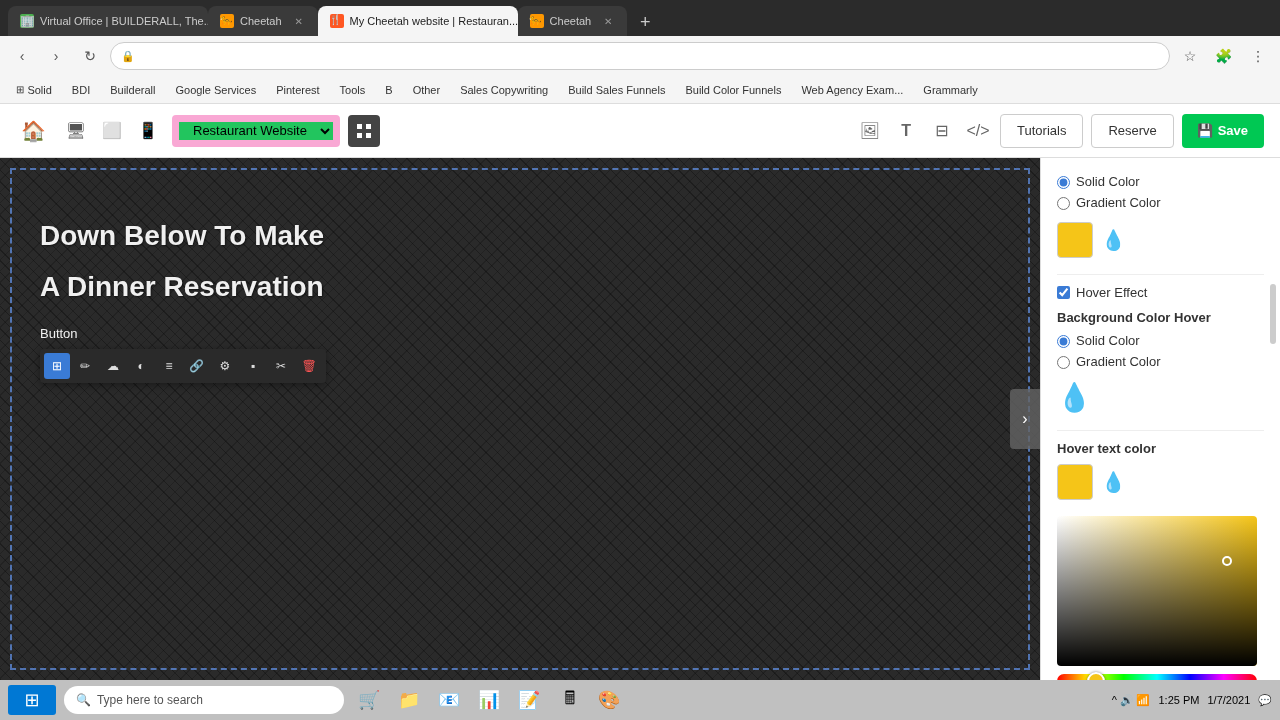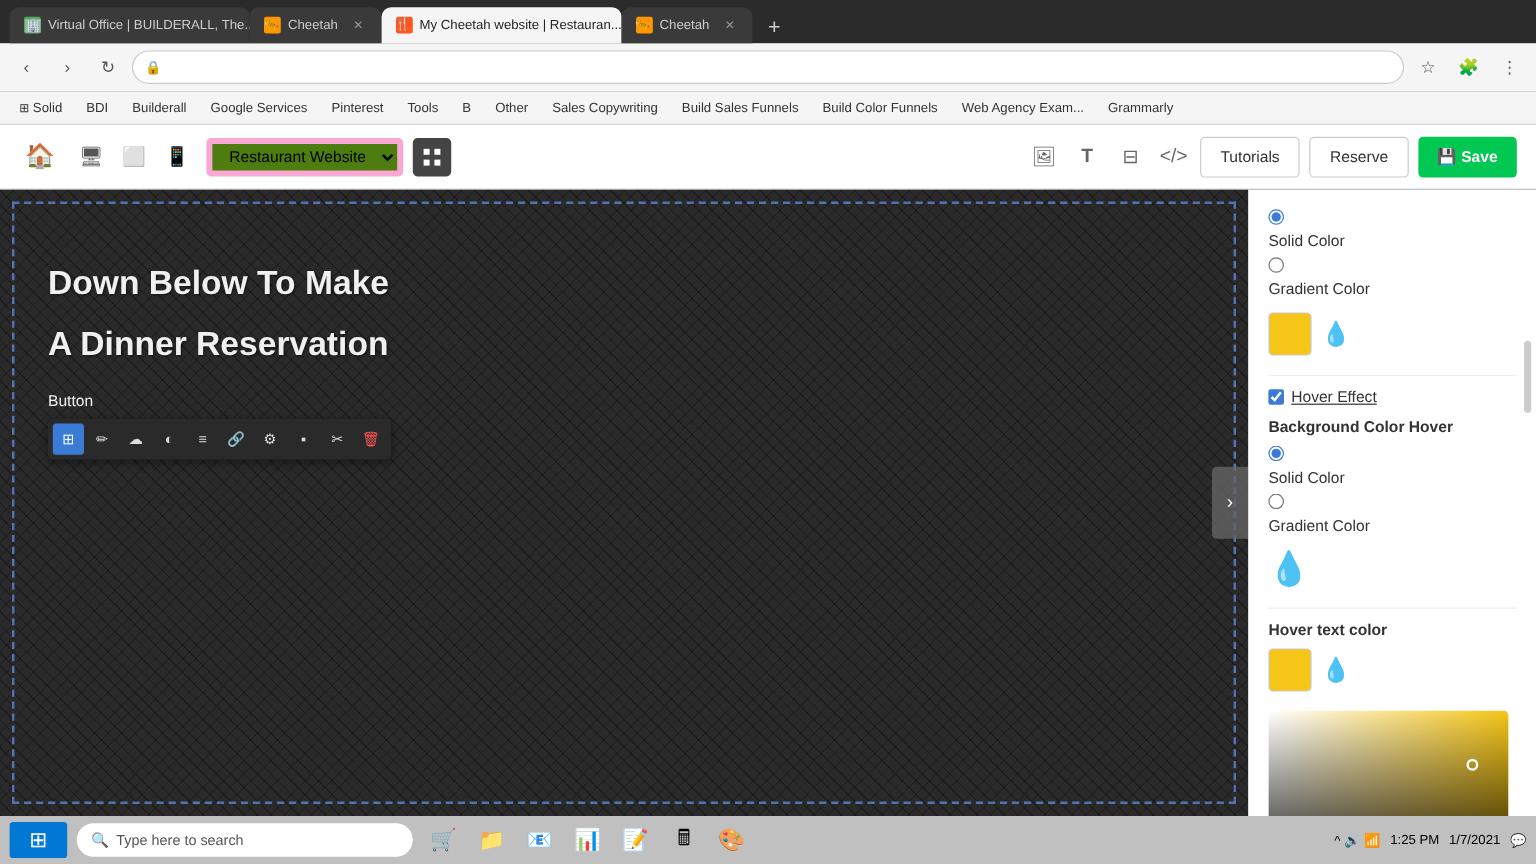--- a/index.html
+++ b/index.html
@@ -34,21 +34,21 @@
     .bookmarks-bar { height: 28px; background: #f5f5f5; border-bottom: 1px solid #ddd; display: flex; align-items: center; padding: 0 8px; gap: 4px; overflow: hidden; }
     .bookmark { font-size: 11px; color: #333; padding: 2px 8px; border-radius: 3px; cursor: pointer; white-space: nowrap; display: flex; align-items: center; gap: 3px; }
     .bookmark-icon { font-size: 10px; }
 
     
     .editor-container { position: fixed; top: 104px; left: 0; right: 0; bottom: 40px; display: flex; flex-direction: column; }
     .editor-toolbar { height: 54px; background: white; border-bottom: 1px solid #ddd; display: flex; align-items: center; padding: 0 16px; gap: 8px; }
     .toolbar-home { width: 36px; height: 36px; display: flex; align-items: center; justify-content: center; cursor: pointer; font-size: 20px; color: #555; }
     .toolbar-device-btns { display: flex; gap: 4px; }
     .toolbar-device-btn { width: 32px; height: 32px; display: flex; align-items: center; justify-content: center; cursor: pointer; color: #555; font-size: 16px; border-radius: 4px; }
-    .toolbar-select { height: 32px; padding: 0 10px; border: 5px solid #f9a8d4; border-radius: 4px; font-size: 13px; background: #4d7c0f; }
+    .toolbar-select { height: 32px; padding: 0 10px; border: 7px solid #f9a8d4; border-radius: 4px; font-size: 13px; background: #22c55e; }
     .toolbar-grid-btn { width: 32px; height: 32px; background: #444; display: flex; align-items: center; justify-content: center; cursor: pointer; border-radius: 4px; }
     .toolbar-spacer { flex: 1; }
     .toolbar-right { display: flex; gap: 8px; align-items: center; }
     .btn-tutorials { padding: 0 16px; height: 34px; border: 1px solid #ccc; border-radius: 4px; background: white; font-size: 13px; cursor: pointer; color: #333; }
     .btn-preview { padding: 0 16px; height: 34px; border: 1px solid #ccc; border-radius: 4px; background: white; font-size: 13px; cursor: pointer; color: #333; }
     .btn-save { padding: 0 16px; height: 34px; border: none; border-radius: 4px; background: #00c853; font-size: 13px; cursor: pointer; color: white; font-weight: bold; }
 
     
     .canvas-area { flex: 1; display: flex; overflow: hidden; }
     .canvas-main { flex: 1; background: #555; position: relative; overflow: hidden; }
@@ -103,27 +103,27 @@
     .float-btn.blue { background: #3a7bd5; color: white; }
     .float-btn.red { color: #ff5555; }
 
     
     .canvas-arrow-btn { position: absolute; right: 0; top: 50%; transform: translateY(-50%); width: 30px; height: 60px; background: rgba(100,100,100,0.8); display: flex; align-items: center; justify-content: center; cursor: pointer; border-radius: 4px 0 0 4px; color: white; font-size: 16px; }
 
     
     .right-panel { width: 240px; background: white; border-left: 1px solid #ddd; overflow-y: auto; padding: 16px; flex-shrink: 0; }
     .panel-section { margin-bottom: 16px; }
     .radio-group { display: flex; flex-direction: column; gap: 6px; margin-bottom: 12px; }
-    .radio-row { display: flex; align-items: flex-start; gap: 6px; font-size: 13px; color: #333; flex-direction: column; }
+    .radio-row { display: flex; align-items: flex-end; gap: 6px; font-size: 13px; color: #333; }
     .radio-row input { accent-color: #3a7bd5; }
     .color-row { display: flex; gap: 8px; align-items: center; margin-bottom: 12px; }
     .color-swatch { width: 36px; height: 36px; border-radius: 4px; border: 1px solid #ccc; cursor: pointer; }
     .color-swatch.yellow { background: #f5c518; }
     .color-drop { font-size: 20px; cursor: pointer; color: #333; }
-    .checkbox-row { display: flex; align-items: center; gap: 6px; font-size: 13px; color: #333; margin-bottom: 10px; text-decoration: underline; }
+    .checkbox-row { display: flex; align-items: center; gap: 6px; font-size: 13px; color: #333; margin-bottom: 10px; }
     .checkbox-row input { accent-color: #3a7bd5; }
     .divider { border: none; border-top: 1px solid #eee; margin: 10px 0; }
     .section-title { font-size: 13px; font-weight: 600; color: #333; margin-bottom: 8px; }
 
     
     .color-picker-area { margin-top: 8px; }
     .gradient-box {
       width: 200px; height: 150px; border-radius: 4px; position: relative; overflow: hidden; cursor: crosshair;
       background: linear-gradient(to right, white, #f5c518);
     }

